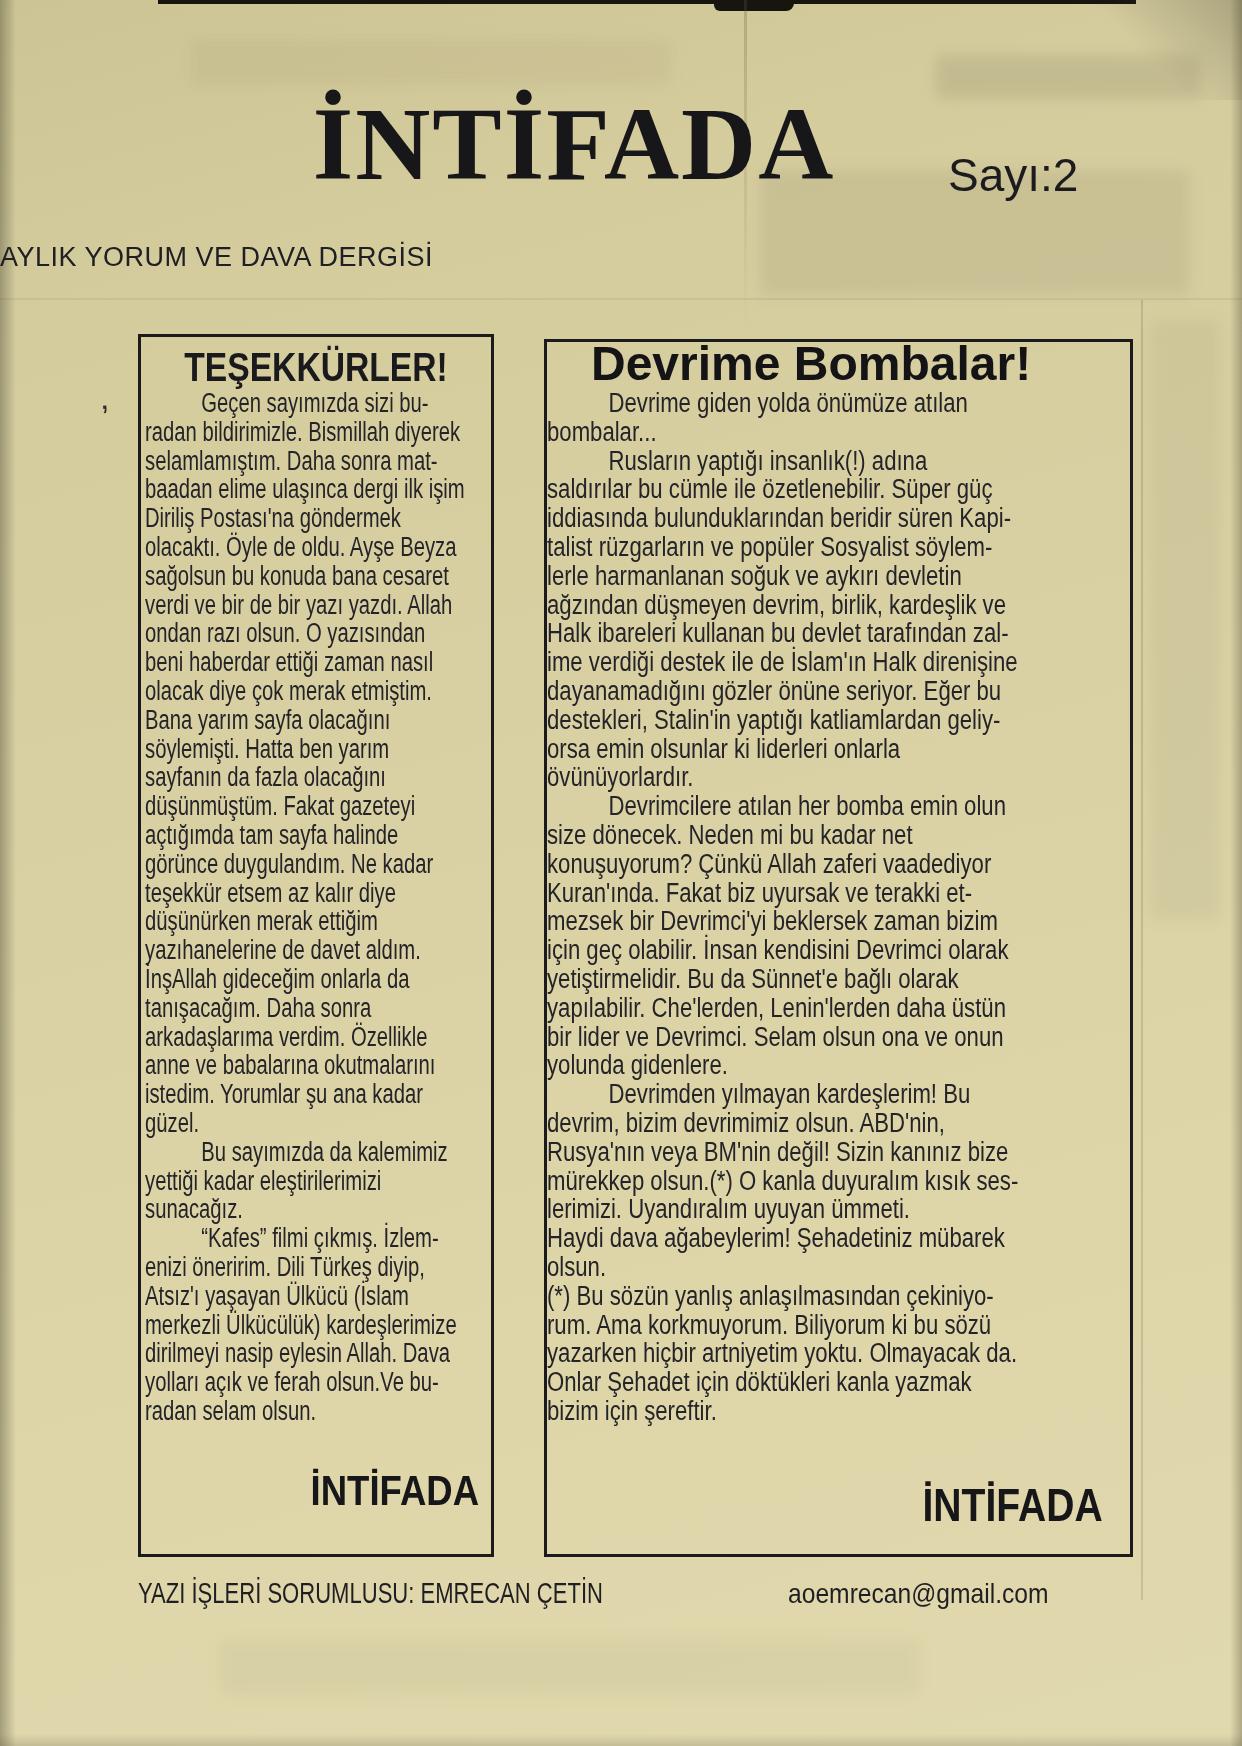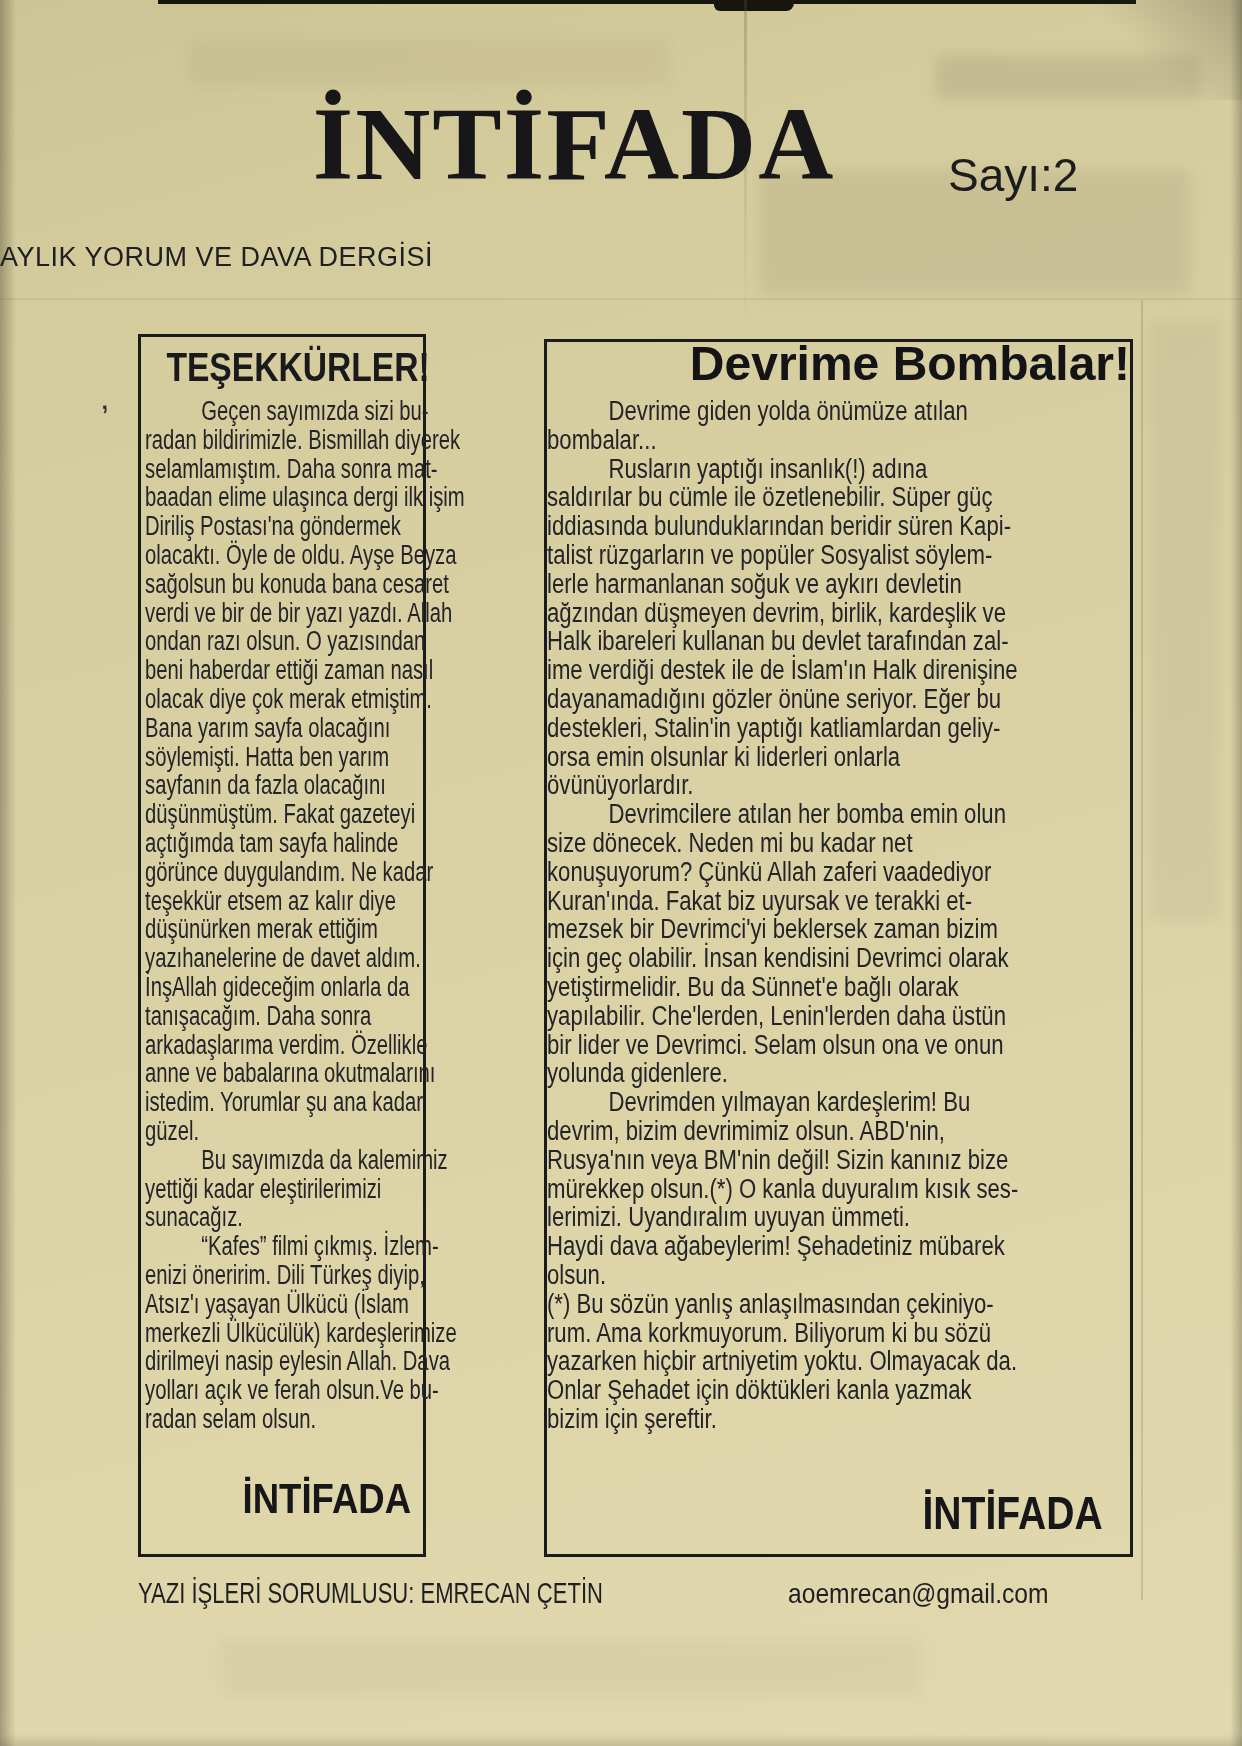--- a/index.html
+++ b/index.html
@@ -34,25 +34,25 @@
   .mast-title{
     position:absolute;top:92px;left:0;width:1148px;text-align:center;
     font-family:"Liberation Serif",serif;font-weight:700;font-size:104px;line-height:1;
     letter-spacing:2px;color:#17171a;
   }
   .issue{position:absolute;top:148px;left:948px;font-size:46px;color:#1c1c1f;}
   .subtitle{position:absolute;top:242px;left:0;width:1148px;font-size:27px;letter-spacing:.5px;color:#202024;}
 
   
   .box{position:absolute;border:3px solid #1b1b1e;box-sizing:border-box;}
-  .box-left{left:138px;top:334px;width:288px;height:1223px;}
+  .box-left{left:138px;top:334px;width:356px;height:1223px;}
   .box-right{left:544px;top:339px;width:589px;height:1218px;}
   .title-left{margin-top:8px;text-align:center;font-weight:bold;font-size:41px;line-height:44px;transform:scaleX(.82);color:#1a1a1d;}
-  .title-right{margin-top:-3px;text-align:right;font-weight:bold;font-size:48px;line-height:50px;color:#141417;padding-left:44px;}
-  .body{margin-top:8px;}
+  .title-right{margin-top:-3px;text-align:left;font-weight:bold;font-size:48px;line-height:50px;color:#141417;padding-left:44px;}
+  .body{}
   .line{font-size:27px;line-height:28.8px;white-space:pre;color:#242428;transform-origin:0 50%;}
   .body-left{padding-left:4px;}
   .body-left .line{transform:scaleX(.75);}
   .body-right{}
   .body-right .line{transform:scaleX(.82);}
   .sig{font-weight:bold;color:#17171a;}
   .sig-left{margin-top:40px;text-align:right;padding-right:14px;font-size:43px;transform:scaleX(.85);transform-origin:100% 50%;}
   .sig-right{margin-top:52px;text-align:right;padding-right:32px;font-size:46px;transform:scaleX(.85);transform-origin:100% 50%;}
 
   

